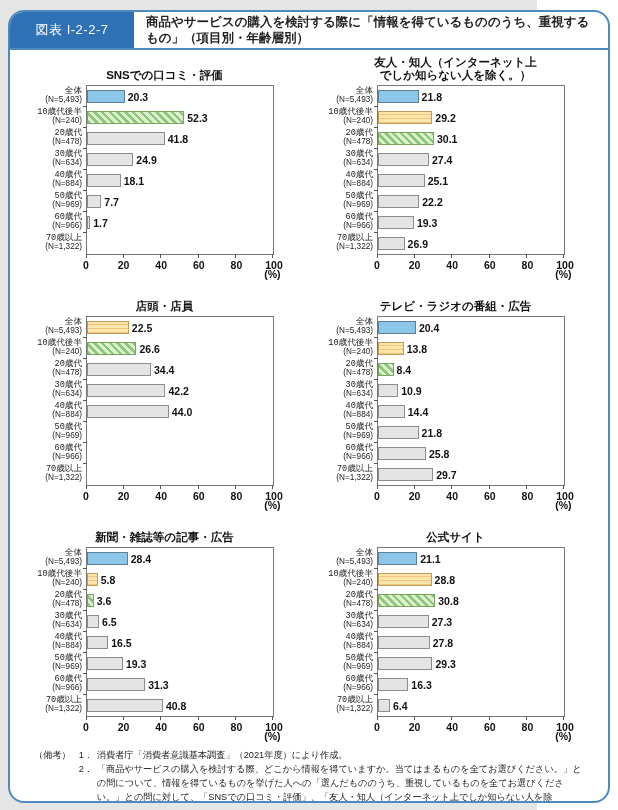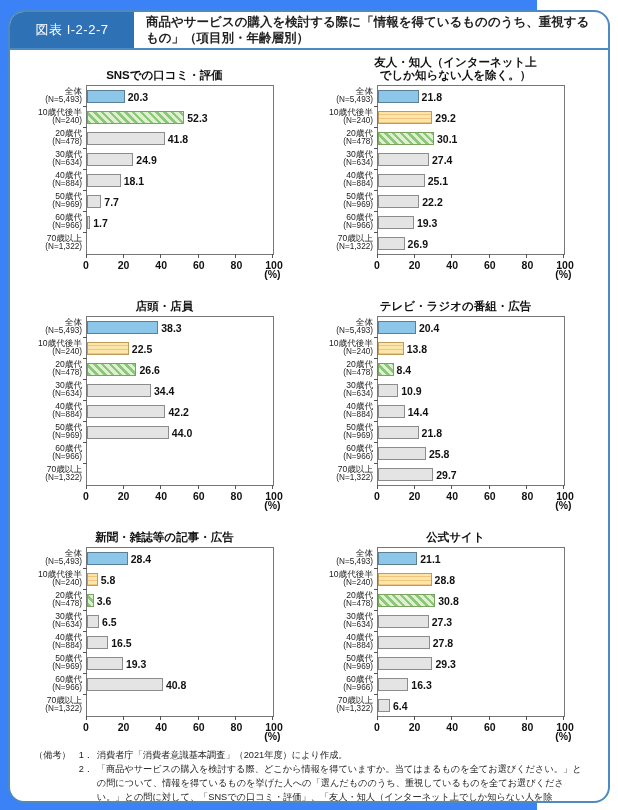--- a/index.html
+++ b/index.html
@@ -1,38 +1,38 @@
 <!DOCTYPE html>
 <html><head>
 <meta charset="utf-8">
 <style>
   * { margin:0; padding:0; box-sizing:border-box; }
   html,body { width:618px; height:810px; background:#fff;
     font-family:"Liberation Sans","DejaVu Sans",sans-serif; color:#222; }
-  .page { position:relative; width:537px; height:810px; background:#3b82f6; }
+  .page { position:relative; width:537px; height:810px; background:#e5e5e5; }
   .frame { position:absolute; left:8px; top:10px; width:602px; height:793px;
     border:2px solid #4E8AC0; border-radius:16px; background:#fff; overflow:hidden; }
   
   .header { display:flex; border-bottom:2px solid #4E8AC0; height:38px; }
   .hlabel { flex:none; width:124px; background:#2E72B5; color:#fff;
     display:flex; align-items:center; justify-content:center; font-size:13px; letter-spacing:.5px; }
   .htitle { flex:1; display:flex; align-items:center; padding:2px 10px 2px 12px;
     font-size:12.5px; font-weight:600; line-height:1.3; color:#222; }
   
   .grid { display:grid; grid-template-columns:1fr 1fr; column-gap:14px; row-gap:8px;
     padding:6px 14px 0 16px; }
   .chart { width:100%; }
   .ct { min-height:26px; display:flex; flex-direction:column; justify-content:flex-end;
     align-items:center; text-align:center; font-weight:bold; font-size:11.5px;
     line-height:1.15; color:#111; margin-bottom:3px; }
   .cb { display:flex; }
   .labels { flex:none; width:60px; }
   .lrow { height:21px; display:flex; flex-direction:column; justify-content:center;
     align-items:flex-end; padding-right:4px; text-align:right; line-height:1.05; }
-  .lname { font-size:8.6px; white-space:nowrap; }
+  .lname { font-size:8.6px; white-space:nowrap;font-family:Liberation Mono, monospace; }
   .ln { font-size:8.2px; white-space:nowrap; }
   .plotwrap { flex:none; width:188px; }
   .plot { position:relative; width:188px; height:170px; border:1px solid #777; background:#fff; }
   .prow { position:relative; height:21px; display:flex; align-items:center; }
   .bar { flex:none; height:13px; border:1px solid #8c8c8c; }
   .b0 { background:#8CC7E9; border-color:#5D7F93; }
   .b1 { background:repeating-linear-gradient(0deg,#F0C67F 0 1.5px,#FBE5AB 1.5px 4px); border-color:#BD9B59; }
   .b2 { background:repeating-linear-gradient(45deg,#8CC87A 0 2.5px,#DEF0CF 2.5px 5.5px); border-color:#79A35F; }
   .b3 { background:#E4E4E4; border-color:#8C8C8C; }
   .val { margin-left:3px; font-size:10.5px; font-weight:600; white-space:nowrap; color:#111; }
@@ -290,24 +290,20 @@
                 <div class="ln">(N=966)</div>
               </div>
               <div class="lrow">
                 <div class="lname">70歳以上</div>
                 <div class="ln">(N=1,322)</div>
               </div>
             </div>
             <div class="plotwrap">
               <div class="plot">
                 <div class="prow">
-                  <div class="bar b0" style="width: 38.3%;"></div>
-                  <span class="val">38.3</span>
-                </div>
-                <div class="prow">
                   <div class="bar b1" style="width: 22.5%;"></div>
                   <span class="val">22.5</span>
                 </div>
                 <div class="ytick" style="top: 20px;"></div>
                 <div class="prow">
                   <div class="bar b2" style="width: 26.6%;"></div>
                   <span class="val">26.6</span>
                 </div>
                 <div class="ytick" style="top: 41px;"></div>
                 <div class="prow">
@@ -508,20 +504,24 @@
                 <div class="prow">
                   <div class="bar b3" style="width: 11.4%;"></div>
                   <span class="val">16.5</span>
                 </div>
                 <div class="ytick" style="top: 83px;"></div>
                 <div class="prow">
                   <div class="bar b3" style="width: 19.3%;"></div>
                   <span class="val">19.3</span>
                 </div>
                 <div class="ytick" style="top: 104px;"></div>
+                <div class="prow">
+                  <div class="bar b3" style="width: 31.3%;"></div>
+                  <span class="val">31.3</span>
+                </div>
                 <div class="ytick" style="top: 125px;"></div>
                 <div class="prow">
                   <div class="bar b3" style="width: 40.8%;"></div>
                   <span class="val">40.8</span>
                 </div>
                 <div class="ytick" style="top: 146px;"></div>
                 <div class="xtick" style="left: calc(0% - 1px);"></div>
                 <div class="xtick" style="left: calc(20% - 1px);"></div>
                 <div class="xtick" style="left: calc(40% - 1px);"></div>
                 <div class="xtick" style="left: calc(60% - 1px);"></div>

